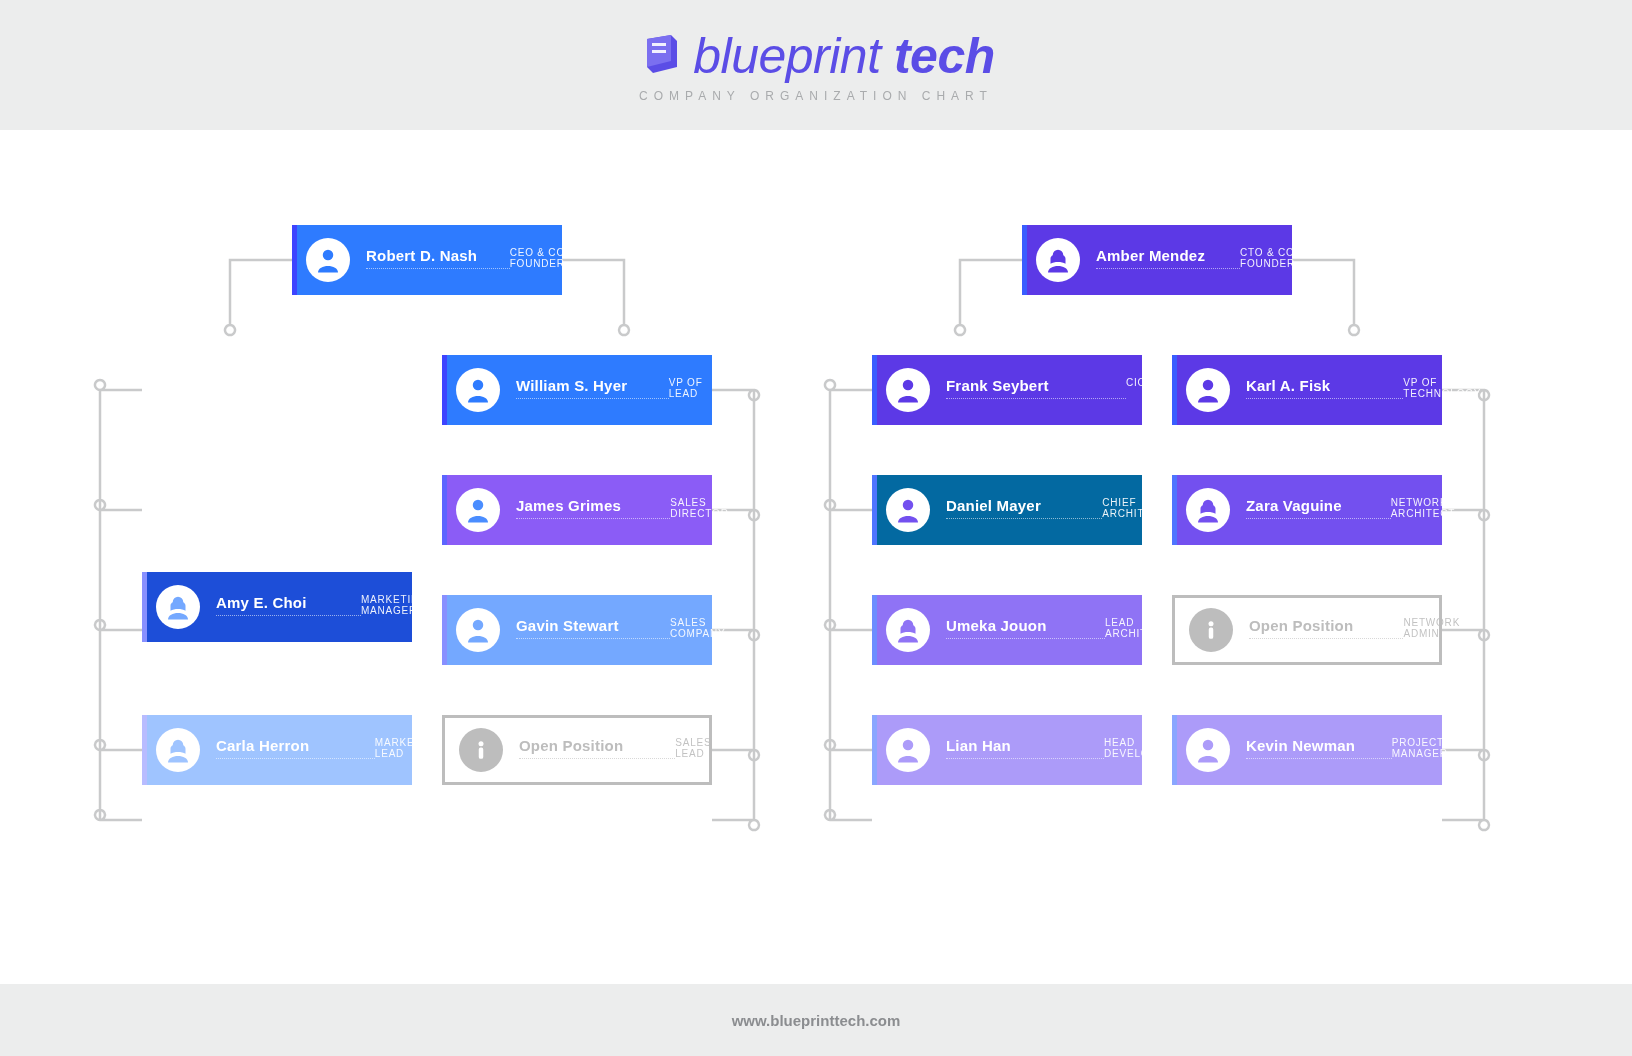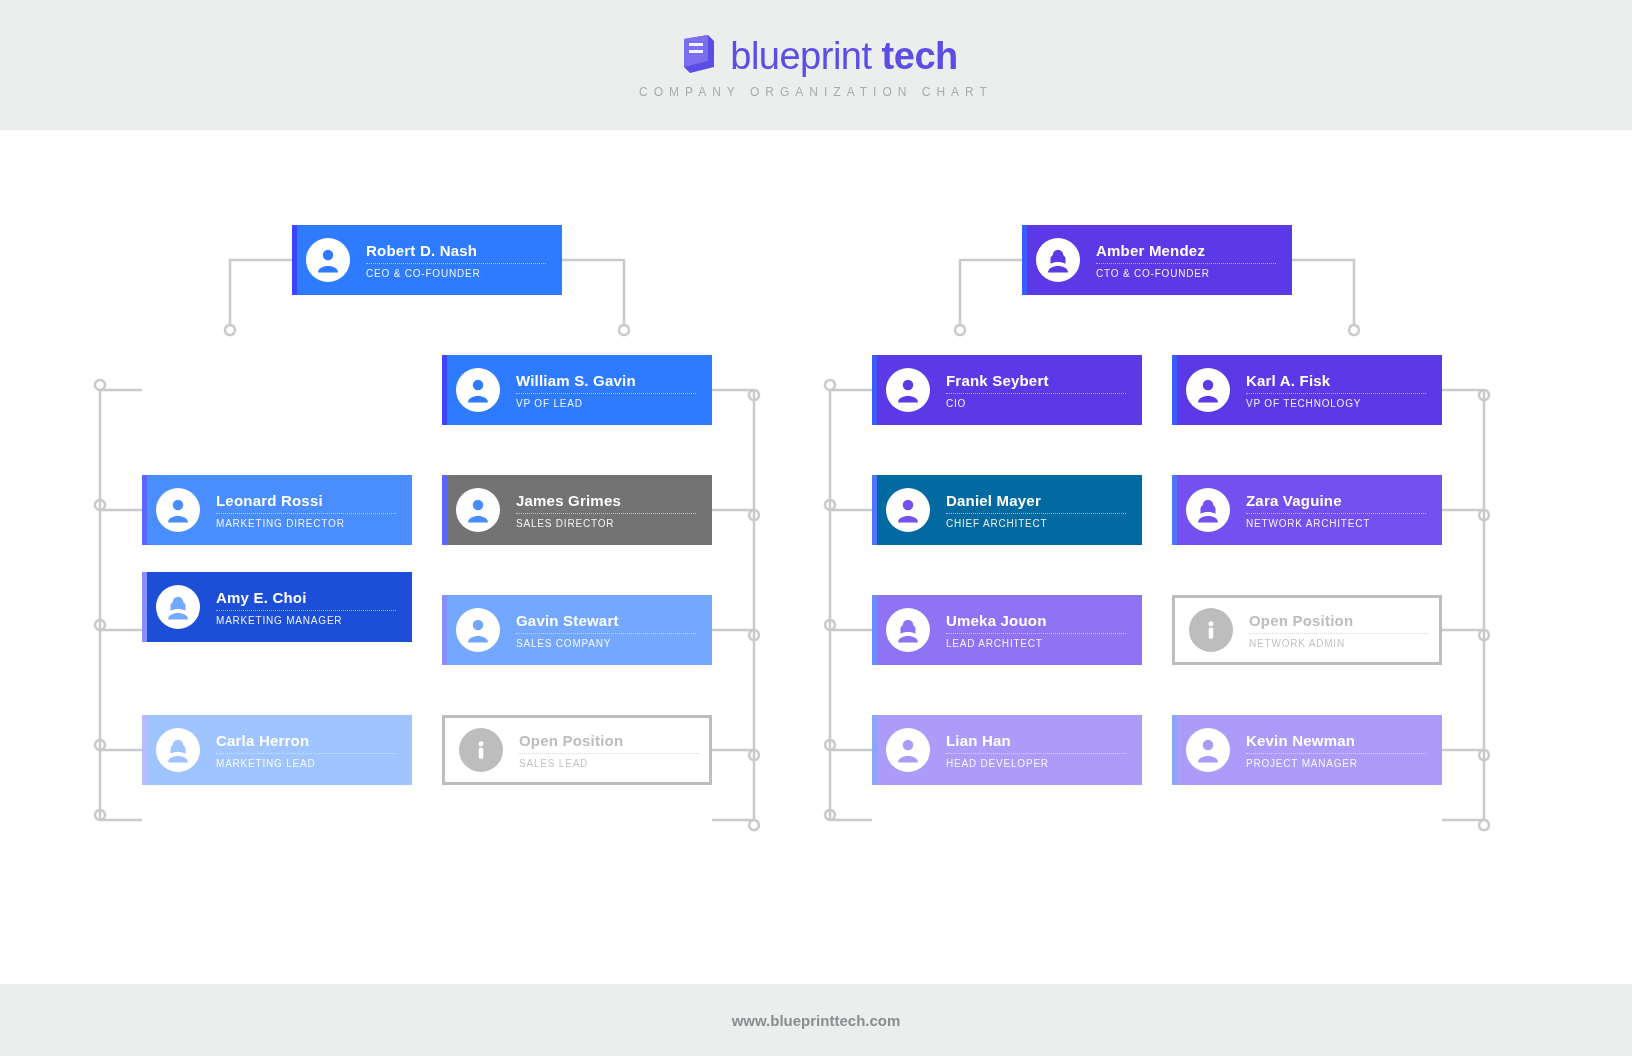--- a/index.html
+++ b/index.html
@@ -1,29 +1,29 @@
 <!DOCTYPE html>
 <html><head>
 <meta charset="utf-8">
 <style>
   * { box-sizing: border-box; margin: 0; padding: 0; }
   html, body { width: 1632px; height: 1056px; font-family: 'Segoe UI', Arial, sans-serif; background: #fff; }
   .header { background: #eceded; height: 130px; display: flex; flex-direction: column; align-items: center; justify-content: center; }
   .logo-row { display: flex; align-items: center; gap: 10px; }
-  .logo-text { font-size: 38px; font-weight: 400; color: #5b4de6; letter-spacing: -0.5px; }
+  .logo-text { font-size: 50px; font-weight: 400; color: #5b4de6; letter-spacing: -0.5px; font-style: italic; }
   .logo-text b { font-weight: 800; }
   .subtitle { font-size: 12px; color: #a9abad; letter-spacing: 6px; margin-top: 4px; font-weight: 500; }
   .footer { position: absolute; bottom: 0; left: 0; right: 0; height: 72px; background: #eceded; display: flex; align-items: center; justify-content: center; font-size: 15px; color: #8b8d90; font-weight: 600; }
   .canvas { position: relative; width: 1632px; height: 854px; }
   svg.connectors { position: absolute; top: 0; left: 0; width: 1632px; height: 854px; pointer-events: none; }
   .card { position: absolute; width: 270px; height: 70px; display: flex; align-items: center; padding-left: 14px; color: #fff; }
   .card .accent { position: absolute; left: 0; top: 0; width: 5px; height: 100%; }
   .avatar { width: 44px; height: 44px; border-radius: 50%; background: #fff; display: flex; align-items: center; justify-content: center; flex-shrink: 0; margin-right: 16px; }
   .avatar svg { width: 30px; height: 30px; }
-  .text { display: flex; flex-direction: column; }
+  .text { display: flex; flex-direction: row; }
   .name { font-size: 15px; font-weight: 700; border-bottom: 1px dotted rgba(255,255,255,0.55); padding-bottom: 4px; margin-bottom: 4px; width: 180px; letter-spacing: 0.2px; }
   .title { font-size: 10px; font-weight: 500; letter-spacing: 0.8px; opacity: 0.92; }
   .open { background: #fff; border: 3px solid #bdbdbd; color: #bdbdbd; }
   .open .name { border-bottom-color: #d8d8d8; }
   .open .avatar { background: #bdbdbd; }
 </style>
 </head>
 <body>
 
 <div class="header">
@@ -94,39 +94,26 @@
 
 <div class="card" style="left:442px; top:225px; background:#2e7bff">
   <div class="accent" style="background:#3d44ff"></div>
   <div class="avatar">
         <svg viewBox="0 0 24 24">
           <circle cx="12" cy="8" r="4.2" fill="rgb(46, 123, 255)"></circle>
           <path d="M4 22 C4 15 20 15 20 22 Z" fill="rgb(46, 123, 255)"></path>
         </svg>
       </div>
   <div class="text">
-        <div class="name">William S. Gavin</div>
+        <div class="name">William S. Hyer</div>
         <div class="title">VP OF LEAD</div>
       </div>
 </div>
 
-<div class="card" style="left:142px; top:345px; background:#4a8dff">
-  <div class="accent" style="background:#5d65ff"></div>
-  <div class="avatar">
-        <svg viewBox="0 0 24 24">
-          <circle cx="12" cy="8" r="4.2" fill="rgb(74, 141, 255)"></circle>
-          <path d="M4 22 C4 15 20 15 20 22 Z" fill="rgb(74, 141, 255)"></path>
-        </svg>
-      </div>
-  <div class="text">
-        <div class="name">Leonard Rossi</div>
-        <div class="title">MARKETING DIRECTOR</div>
-      </div>
-</div>
-<div class="card" style="left:442px; top:345px; background:#737373">
+<div class="card" style="left:442px; top:345px; background:#8b5cf6">
   <div class="accent" style="background:#5d65ff"></div>
   <div class="avatar">
         <svg viewBox="0 0 24 24">
           <circle cx="12" cy="8" r="4.2" fill="rgb(74, 141, 255)"></circle>
           <path d="M4 22 C4 15 20 15 20 22 Z" fill="rgb(74, 141, 255)"></path>
         </svg>
       </div>
   <div class="text">
         <div class="name">James Grimes</div>
         <div class="title">SALES DIRECTOR</div>

